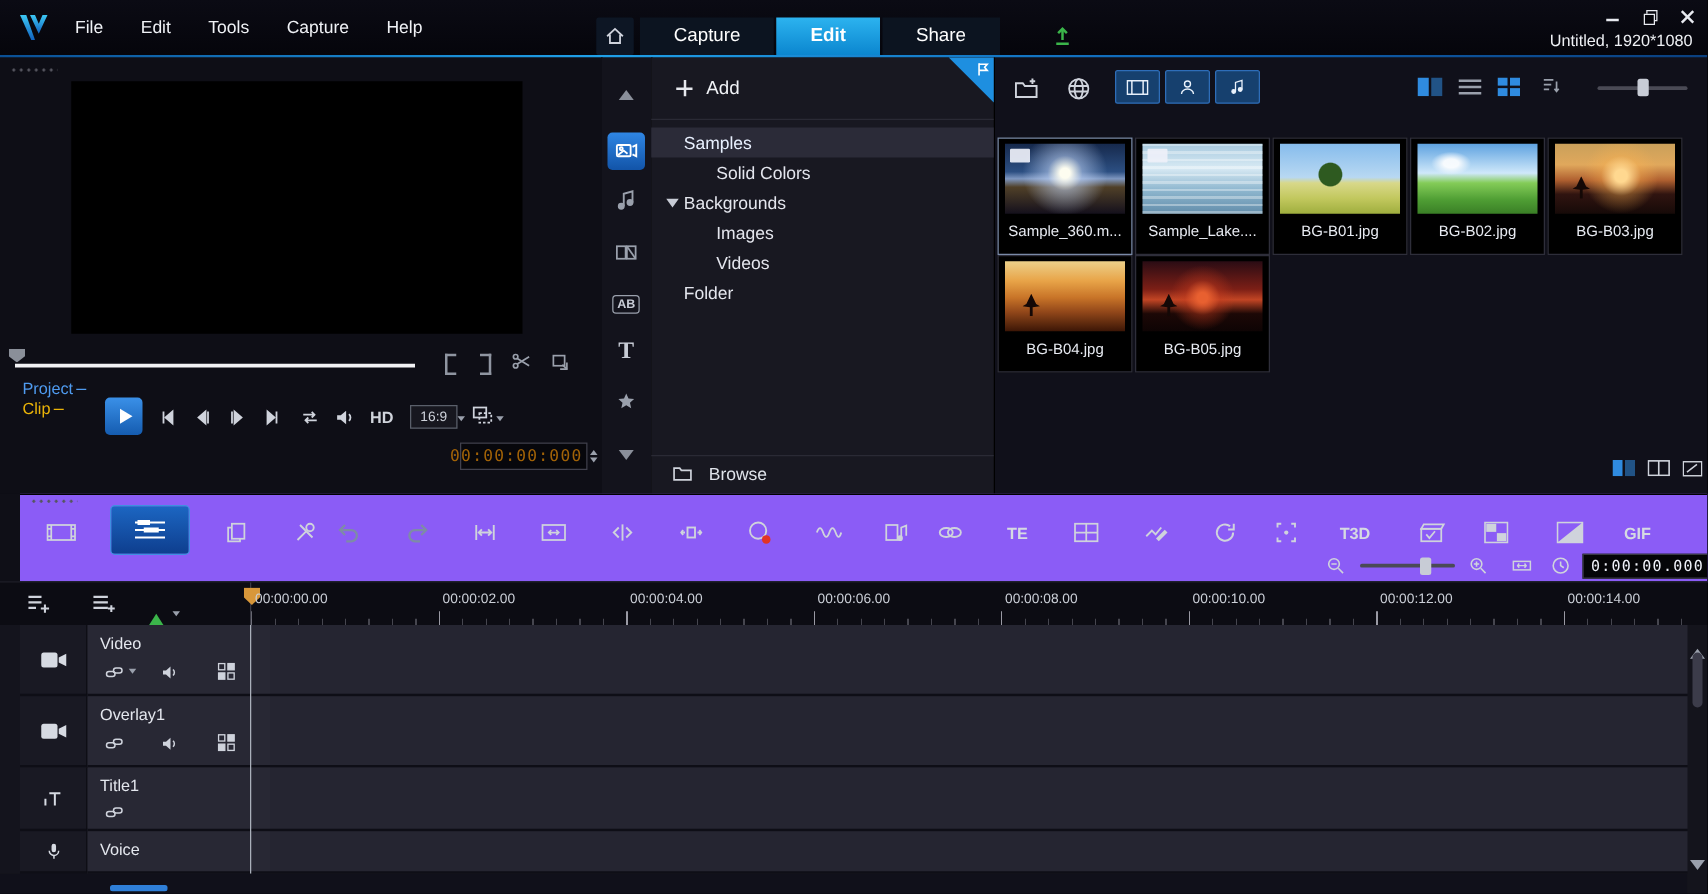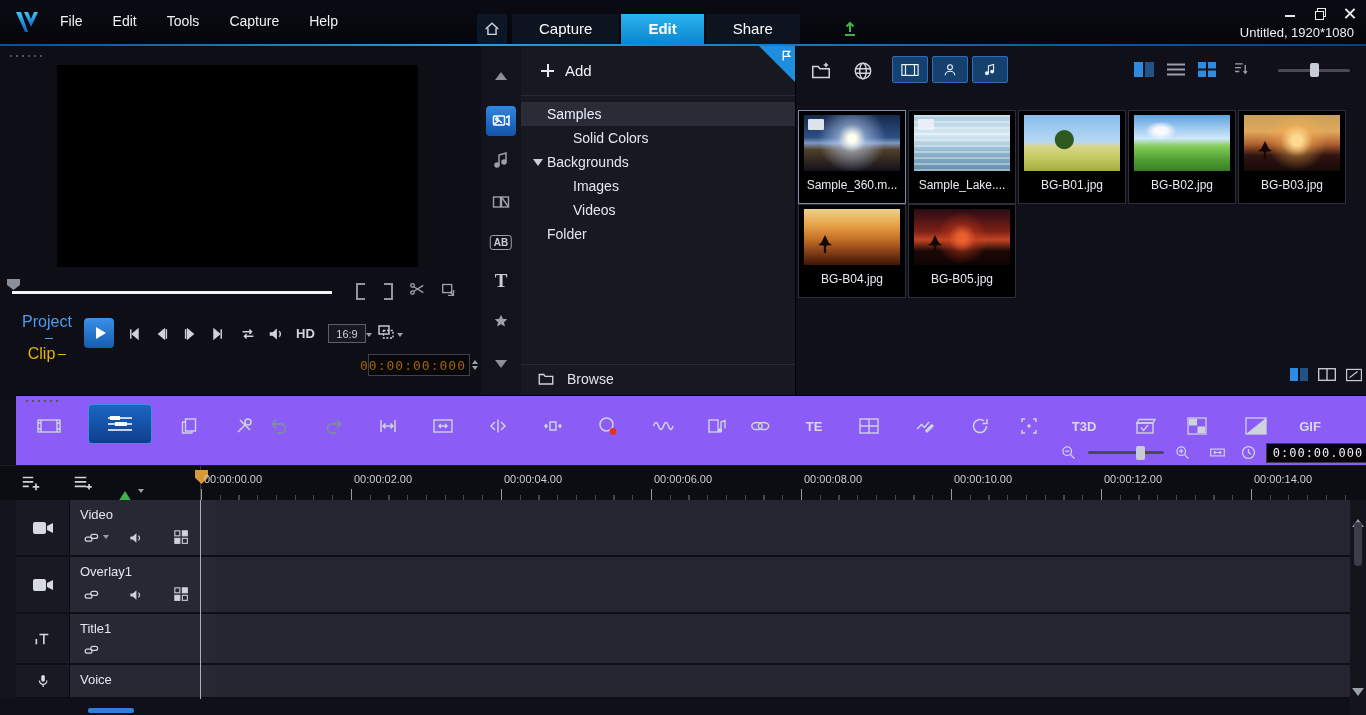--- a/index.html
+++ b/index.html
@@ -38,21 +38,21 @@
   .caret-up-s{width:0;height:0;border:3px solid transparent;border-bottom:4px solid #9aa0ac;}
   .caret-dn-s{width:0;height:0;border:3px solid transparent;border-top:4px solid #9aa0ac;}
   
   .preview{position:absolute;left:0;top:46px;width:481px;height:349px;background:#0e0e16;border-right:1px solid #000;}
   .screen{position:absolute;left:57px;top:19px;width:361px;height:202px;background:#000;}
   .scrub-bar{position:absolute;left:12px;top:245px;width:320px;height:3px;background:#f2f2f5;}
   .scrub-marker{position:absolute;left:7px;top:233px;width:13px;height:11px;background:#8a8f99;
        clip-path:polygon(0 0,100% 0,100% 55%,50% 100%,0 55%);}
   .bracket-in{position:absolute;left:356px;top:237px;width:7px;height:13px;border:2px solid #8f95a1;border-right:none;}
   .bracket-out{position:absolute;left:384px;top:237px;width:7px;height:13px;border:2px solid #8f95a1;border-left:none;}
-  .pc-labels{position:absolute;left:18px;top:268px;width:58px;text-align:center;font-size:16px;line-height:16px;}
+  .pc-labels{position:absolute;left:18px;top:257px;width:58px;text-align:left;font-size:13px;line-height:16px;}
   .pc-project{color:#4f9bf0;} .pc-clip{color:#eab308;}
   .pc-labels .dash{display:inline-block;width:8px;height:1px;background:currentColor;vertical-align:middle;margin-left:3px;}
   .play-btn{position:absolute;left:84px;top:272px;width:30px;height:30px;border-radius:4px;
        background:linear-gradient(#3a90e8,#155cb0);display:flex;align-items:center;justify-content:center;}
   .play-tri{width:0;height:0;border-left:10px solid #fff;border-top:6px solid transparent;border-bottom:6px solid transparent;margin-left:3px;}
   .tp{position:absolute;top:278px;width:20px;height:20px;display:flex;align-items:center;justify-content:center;}
   .hd{position:absolute;left:296px;top:280px;font-weight:bold;font-size:13px;color:#d0d4dc;}
   .aspect-box{position:absolute;left:328px;top:278px;width:36px;height:17px;border:1px solid #5a5f6a;background:#17171f;
        font-size:11px;color:#cfd3db;display:flex;align-items:center;justify-content:center;}
   .tc-box{position:absolute;left:368px;top:308px;width:100px;height:20px;background:#07070c;border:1px solid #41414d;

